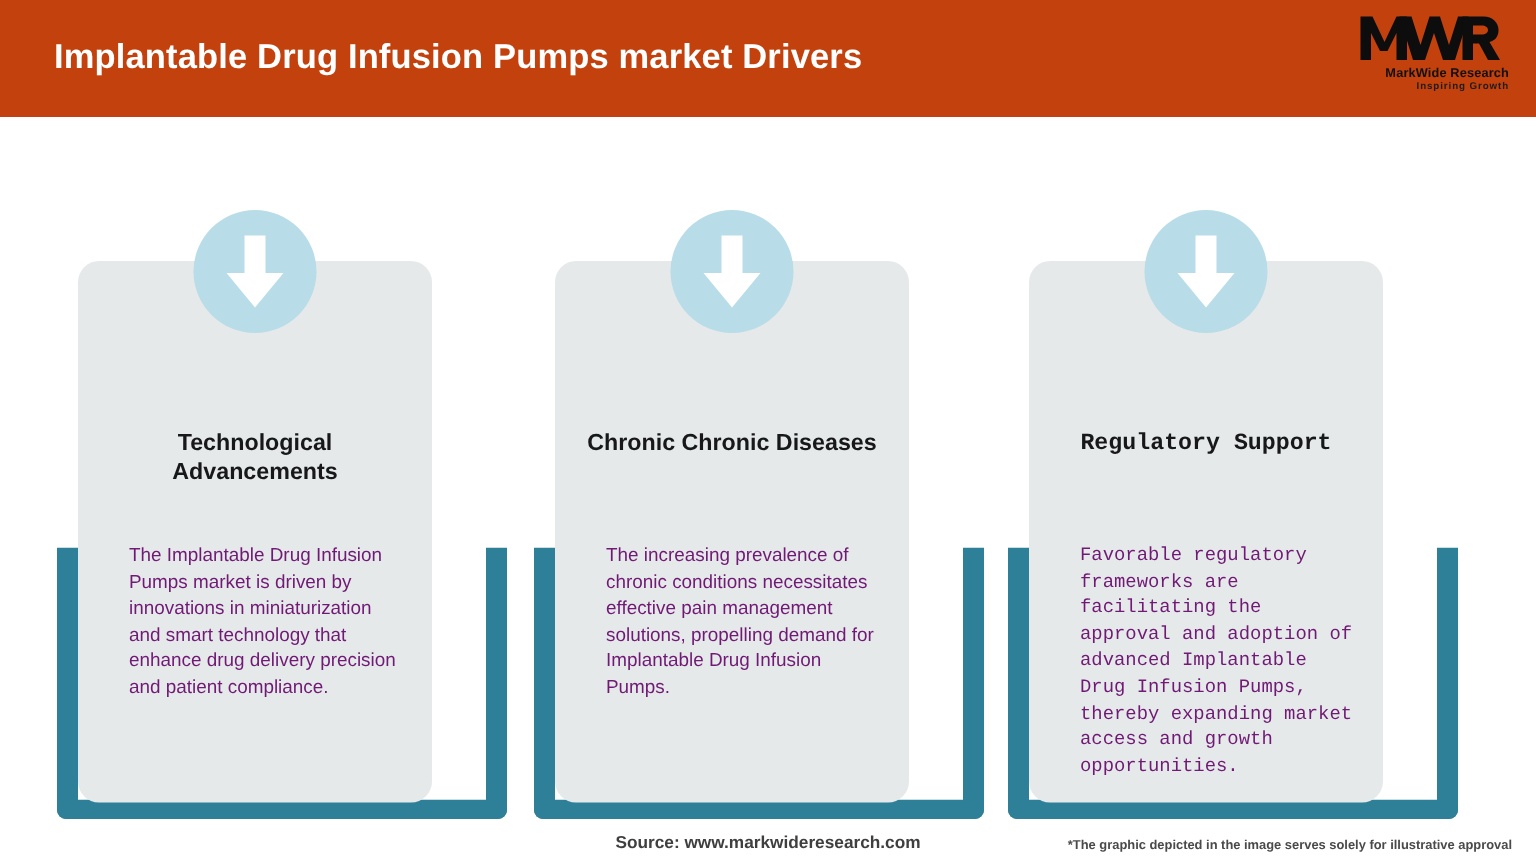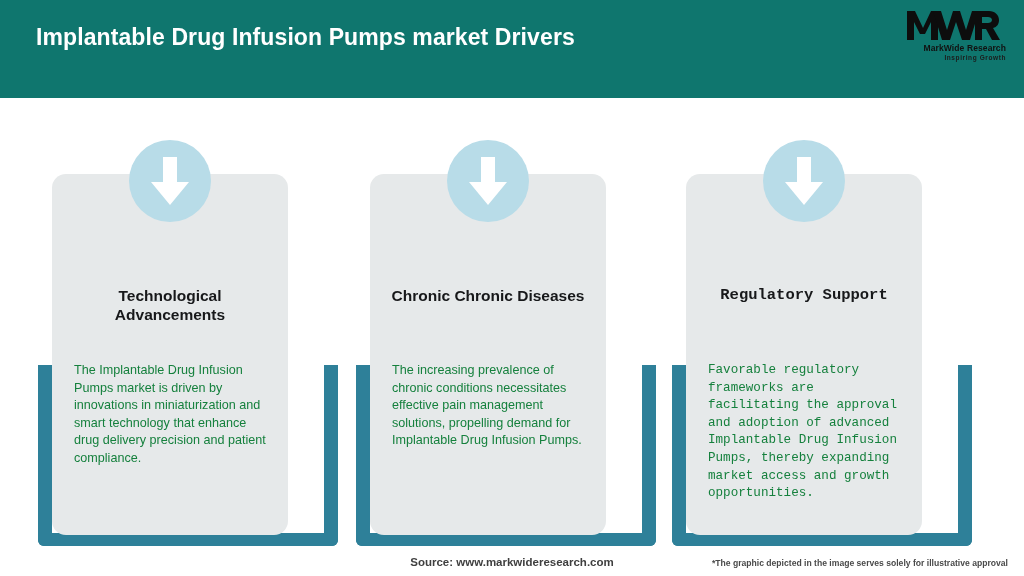--- a/index.html
+++ b/index.html
@@ -14,22 +14,22 @@
     overflow: hidden;
     position: relative;
   }
 
   
   #header {
     position: absolute;
     left: 0;
     top: 0;
     width: 1024px;
-    height: 98px;
-    background: #0f766e;
+    height: 78px;
+    background: #c2410c;
   }
   #header-title {
     position: absolute;
     left: 36px;
     top: 24px;
     font-size: 23px;
     font-weight: bold;
     color: #ffffff;
     letter-spacing: 0.1px;
     white-space: nowrap;
@@ -126,25 +126,25 @@
     top: 112px;
     text-align: center;
     font-size: 15.5px;
     font-weight: bold;
     color: #17181a;
     line-height: 19px;
   }
 
   .card-body {
     position: absolute;
-    left: 22px;
+    left: 34px;
     right: 16px;
     top: 188px;
     font-size: 12.6px;
-    color: #15803d;
+    color: #701a75;
     line-height: 17.6px;
     text-align: left;
   }
 
   
   #source {
     position: absolute;
     left: 0;
     right: 0;
     top: 556px;

